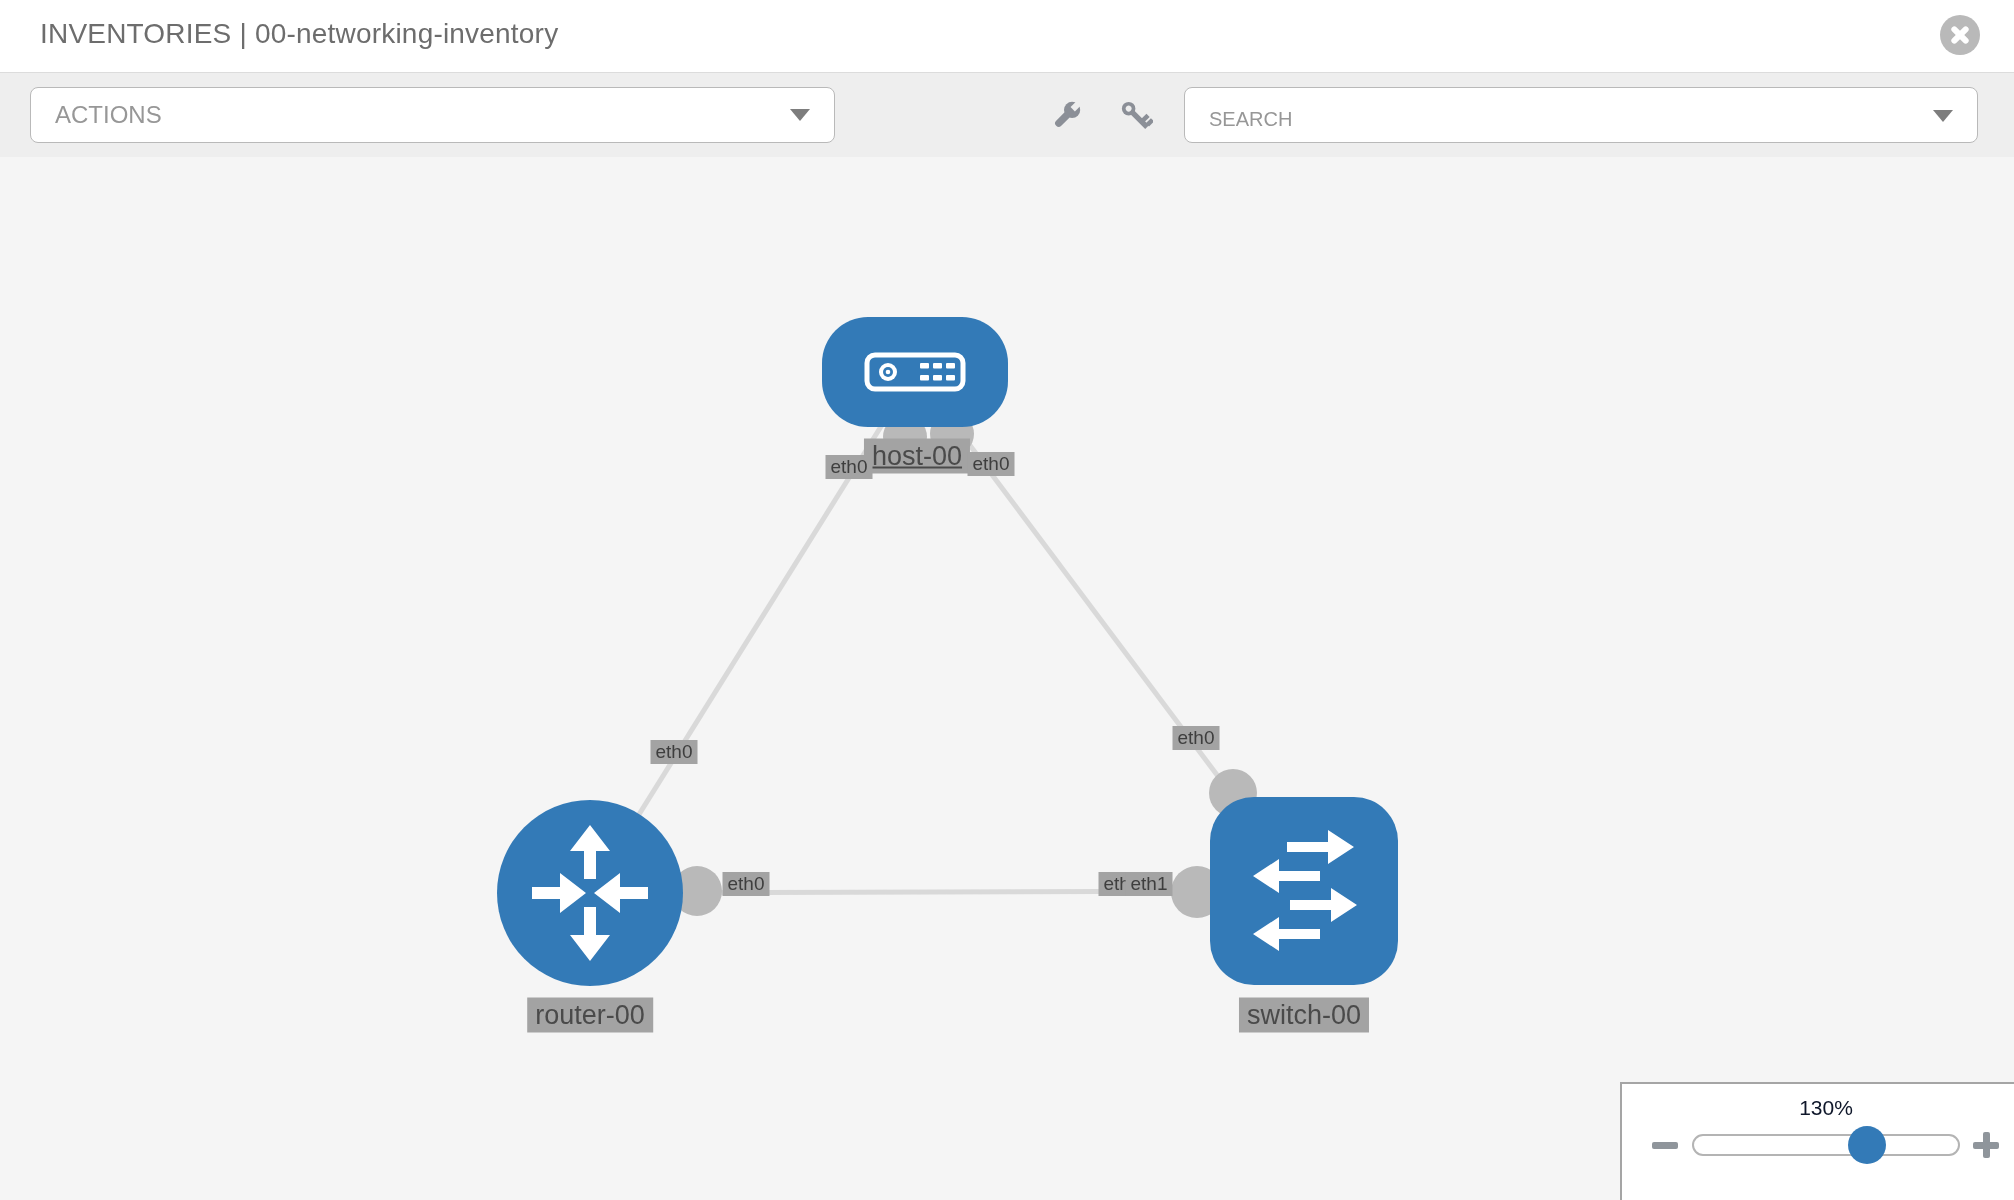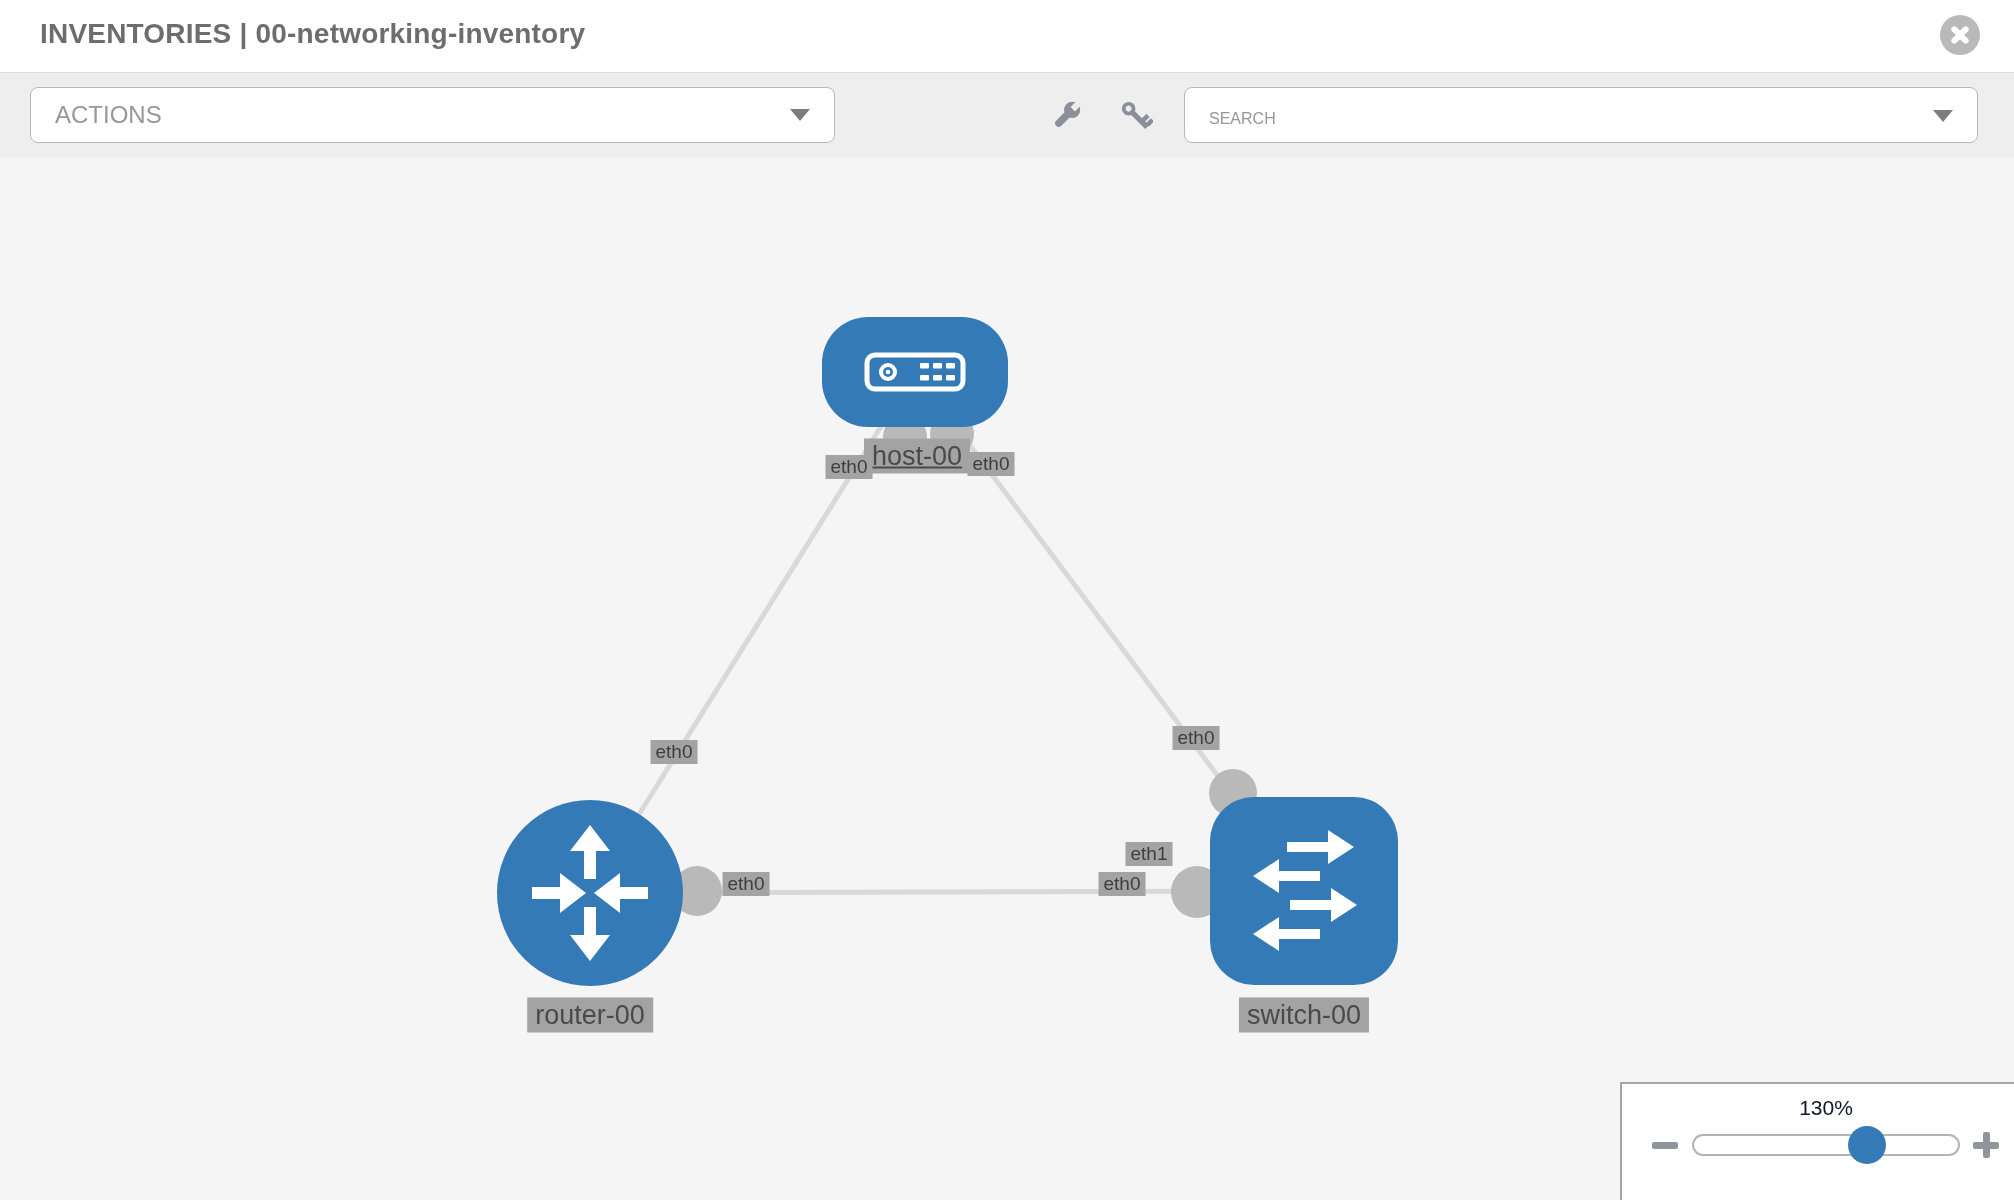--- a/index.html
+++ b/index.html
@@ -1,37 +1,37 @@
 <!DOCTYPE html>
 <html><head>
 <meta charset="utf-8">
 <style>
   * { margin:0; padding:0; box-sizing:border-box; }
   html,body { width:2014px; height:1200px; overflow:hidden;
               font-family:"Liberation Sans", sans-serif; background:#f5f5f5; }
 
   
   .header { position:absolute; left:0; top:0; width:2014px; height:72px; background:#fff; }
-  .header-title { position:absolute; left:40px; top:18px; font-size:28px; font-weight:bold; color:#6d6d6d; letter-spacing:0.2px; }
+  .header-title { position:absolute; left:40px; top:18px; font-size:28px; font-weight:normal; color:#6d6d6d; letter-spacing:0.2px; }
   .close-btn { position:absolute; right:34px; top:15px; width:40px; height:40px; border-radius:50%; background:#b9b9b9; cursor:pointer; }
   .close-btn::before, .close-btn::after { content:""; position:absolute; left:9px; top:17px; width:22px; height:6px; border-radius:3px; background:#fff; }
   .close-btn::before { transform:rotate(45deg); }
   .close-btn::after  { transform:rotate(-45deg); }
 
   
   .toolbar { position:absolute; left:0; top:72px; width:2014px; height:103px; background:#eeeeee;
              border-top:1px solid #dcdcdc; border-bottom:1px solid #d0d0d0; }
   .select-box { position:absolute; top:14px; height:56px; background:#fff; border:1px solid #b9b9b9; border-radius:8px;
                 display:flex; align-items:center; justify-content:space-between; padding:0 24px; cursor:pointer; }
   .select-box .label { font-size:24px; color:#979797; }
   .caret { width:0; height:0; border-left:10px solid transparent; border-right:10px solid transparent; border-top:12px solid #7d7d7d; }
   .actions-box { left:30px; width:805px; }
   .search-box { left:1184px; width:794px; padding:0; }
   .search-input { position:absolute; left:0; top:0; width:100%; height:100%; border:none; outline:none; background:transparent;
-                  font-family:"Liberation Sans", sans-serif; font-size:16px; color:#555; padding:8px 60px 0 24px; }
+                  font-family:"Liberation Sans", sans-serif; font-size:20px; color:#555; padding:8px 60px 0 24px; }
   .search-input::placeholder { color:#979797; opacity:1; }
   .search-box .caret { position:absolute; right:24px; top:22px; }
   .tool-icon { position:absolute; top:24px; width:36px; height:36px; cursor:pointer; }
   .wrench-icon { left:1049px; }
   .key-icon { left:1117px; }
 
   
   .canvas { position:absolute; left:0; top:157px; width:2014px; height:1043px; background:#f5f5f5; }
   .topology-svg { position:absolute; left:0; top:0; }
 
@@ -154,21 +154,21 @@
   <div class="node-label" style="left:917px; top:299px;text-decoration:underline;">host-00</div>
   <div class="node-label" style="left:590px; top:858px;">router-00</div>
   <div class="node-label" style="left:1304px; top:858px;">switch-00</div>
 
   <div class="if-label" style="left:849px; top:310px;">eth0</div>
   <div class="if-label" style="left:991px; top:307px;">eth0</div>
   <div class="if-label" style="left:674px; top:595px;">eth0</div>
   <div class="if-label" style="left:1196px; top:581px;">eth0</div>
   <div class="if-label" style="left:746px; top:727px;">eth0</div>
   <div class="if-label" style="left:1122px; top:727px;">eth0</div>
-  <div class="if-label" style="left:1149px; top:697px;">eth1</div>
+  <div class="if-label" style="left:1149px; top:727px;">eth1</div>
 </div>
 
 <div class="zoom-panel">
   <div class="zoom-level">130%</div>
   <div class="zoom-minus"></div>
   <div class="zoom-track">
     <div class="zoom-knob"></div>
   </div>
   <div class="zoom-plus"></div>
 </div>

